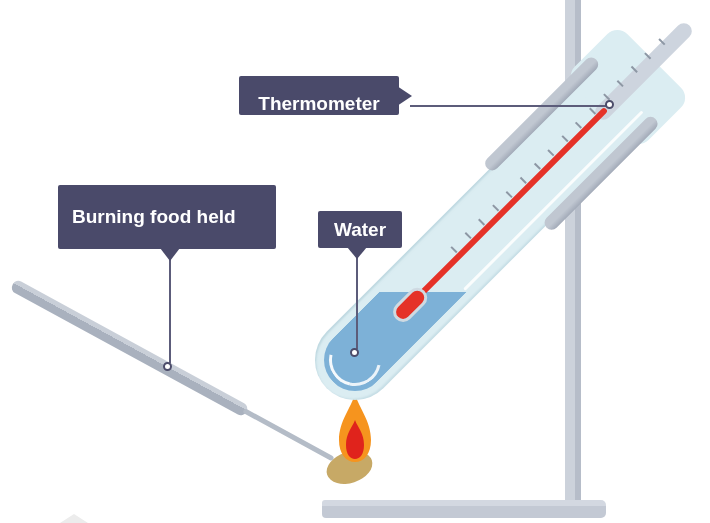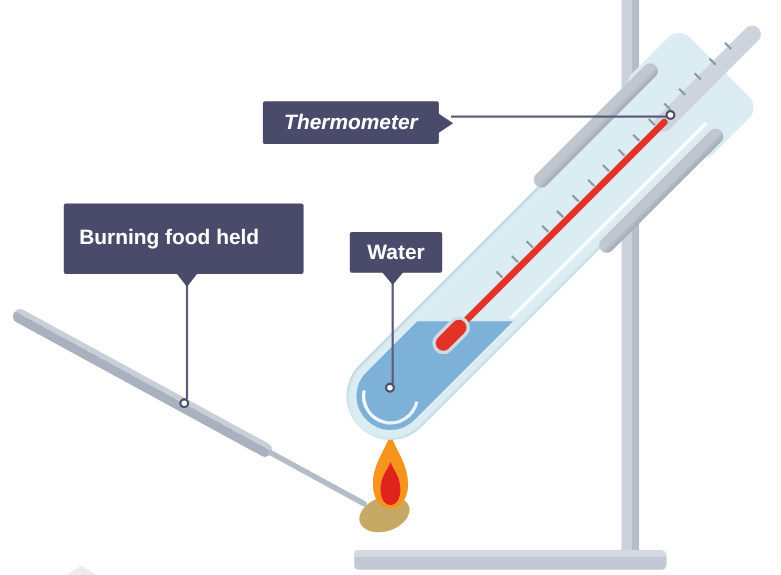--- a/index.html
+++ b/index.html
@@ -49,22 +49,22 @@
   .rod-needle { left:263px; top:4px; width:102px; height:5px; border-radius:3px; background:var(--needle); }
 
   
   .food { left:326px; top:452px; width:47px; height:31px; border-radius:50%;
     transform:rotate(-18deg); background:var(--food); }
   .flame { left:337px; top:393px; width:36px; height:70px; }
 
   
   .callout { background:var(--label-bg); color:var(--label-text);
     font-size:19px; font-weight:700; border-radius:2px; }
-  .label-thermo { left:239px; top:92px; width:160px; height:39px;
-    display:flex; align-items:center; justify-content:center;font-style:italic; }
+  .label-thermo { left:239px; top:76px; width:160px; height:39px;
+    display:flex; align-items:flex-end; justify-content:center; }
   .label-thermo .arrow-right { left:158px; top:10px; width:0; height:0;
     border-top:10px solid transparent; border-bottom:10px solid transparent;
     border-left:15px solid var(--label-bg); }
   .label-burning { left:58px; top:185px; width:218px; height:64px;
     display:flex; flex-direction:column; justify-content:center;
     padding-left:14px; line-height:24px; }
   .label-burning .arrow-down { left:102px; top:63px; width:0; height:0;
     border-left:10px solid transparent; border-right:10px solid transparent;
     border-top:13px solid var(--label-bg); }
   .label-water { left:318px; top:211px; width:84px; height:37px;

